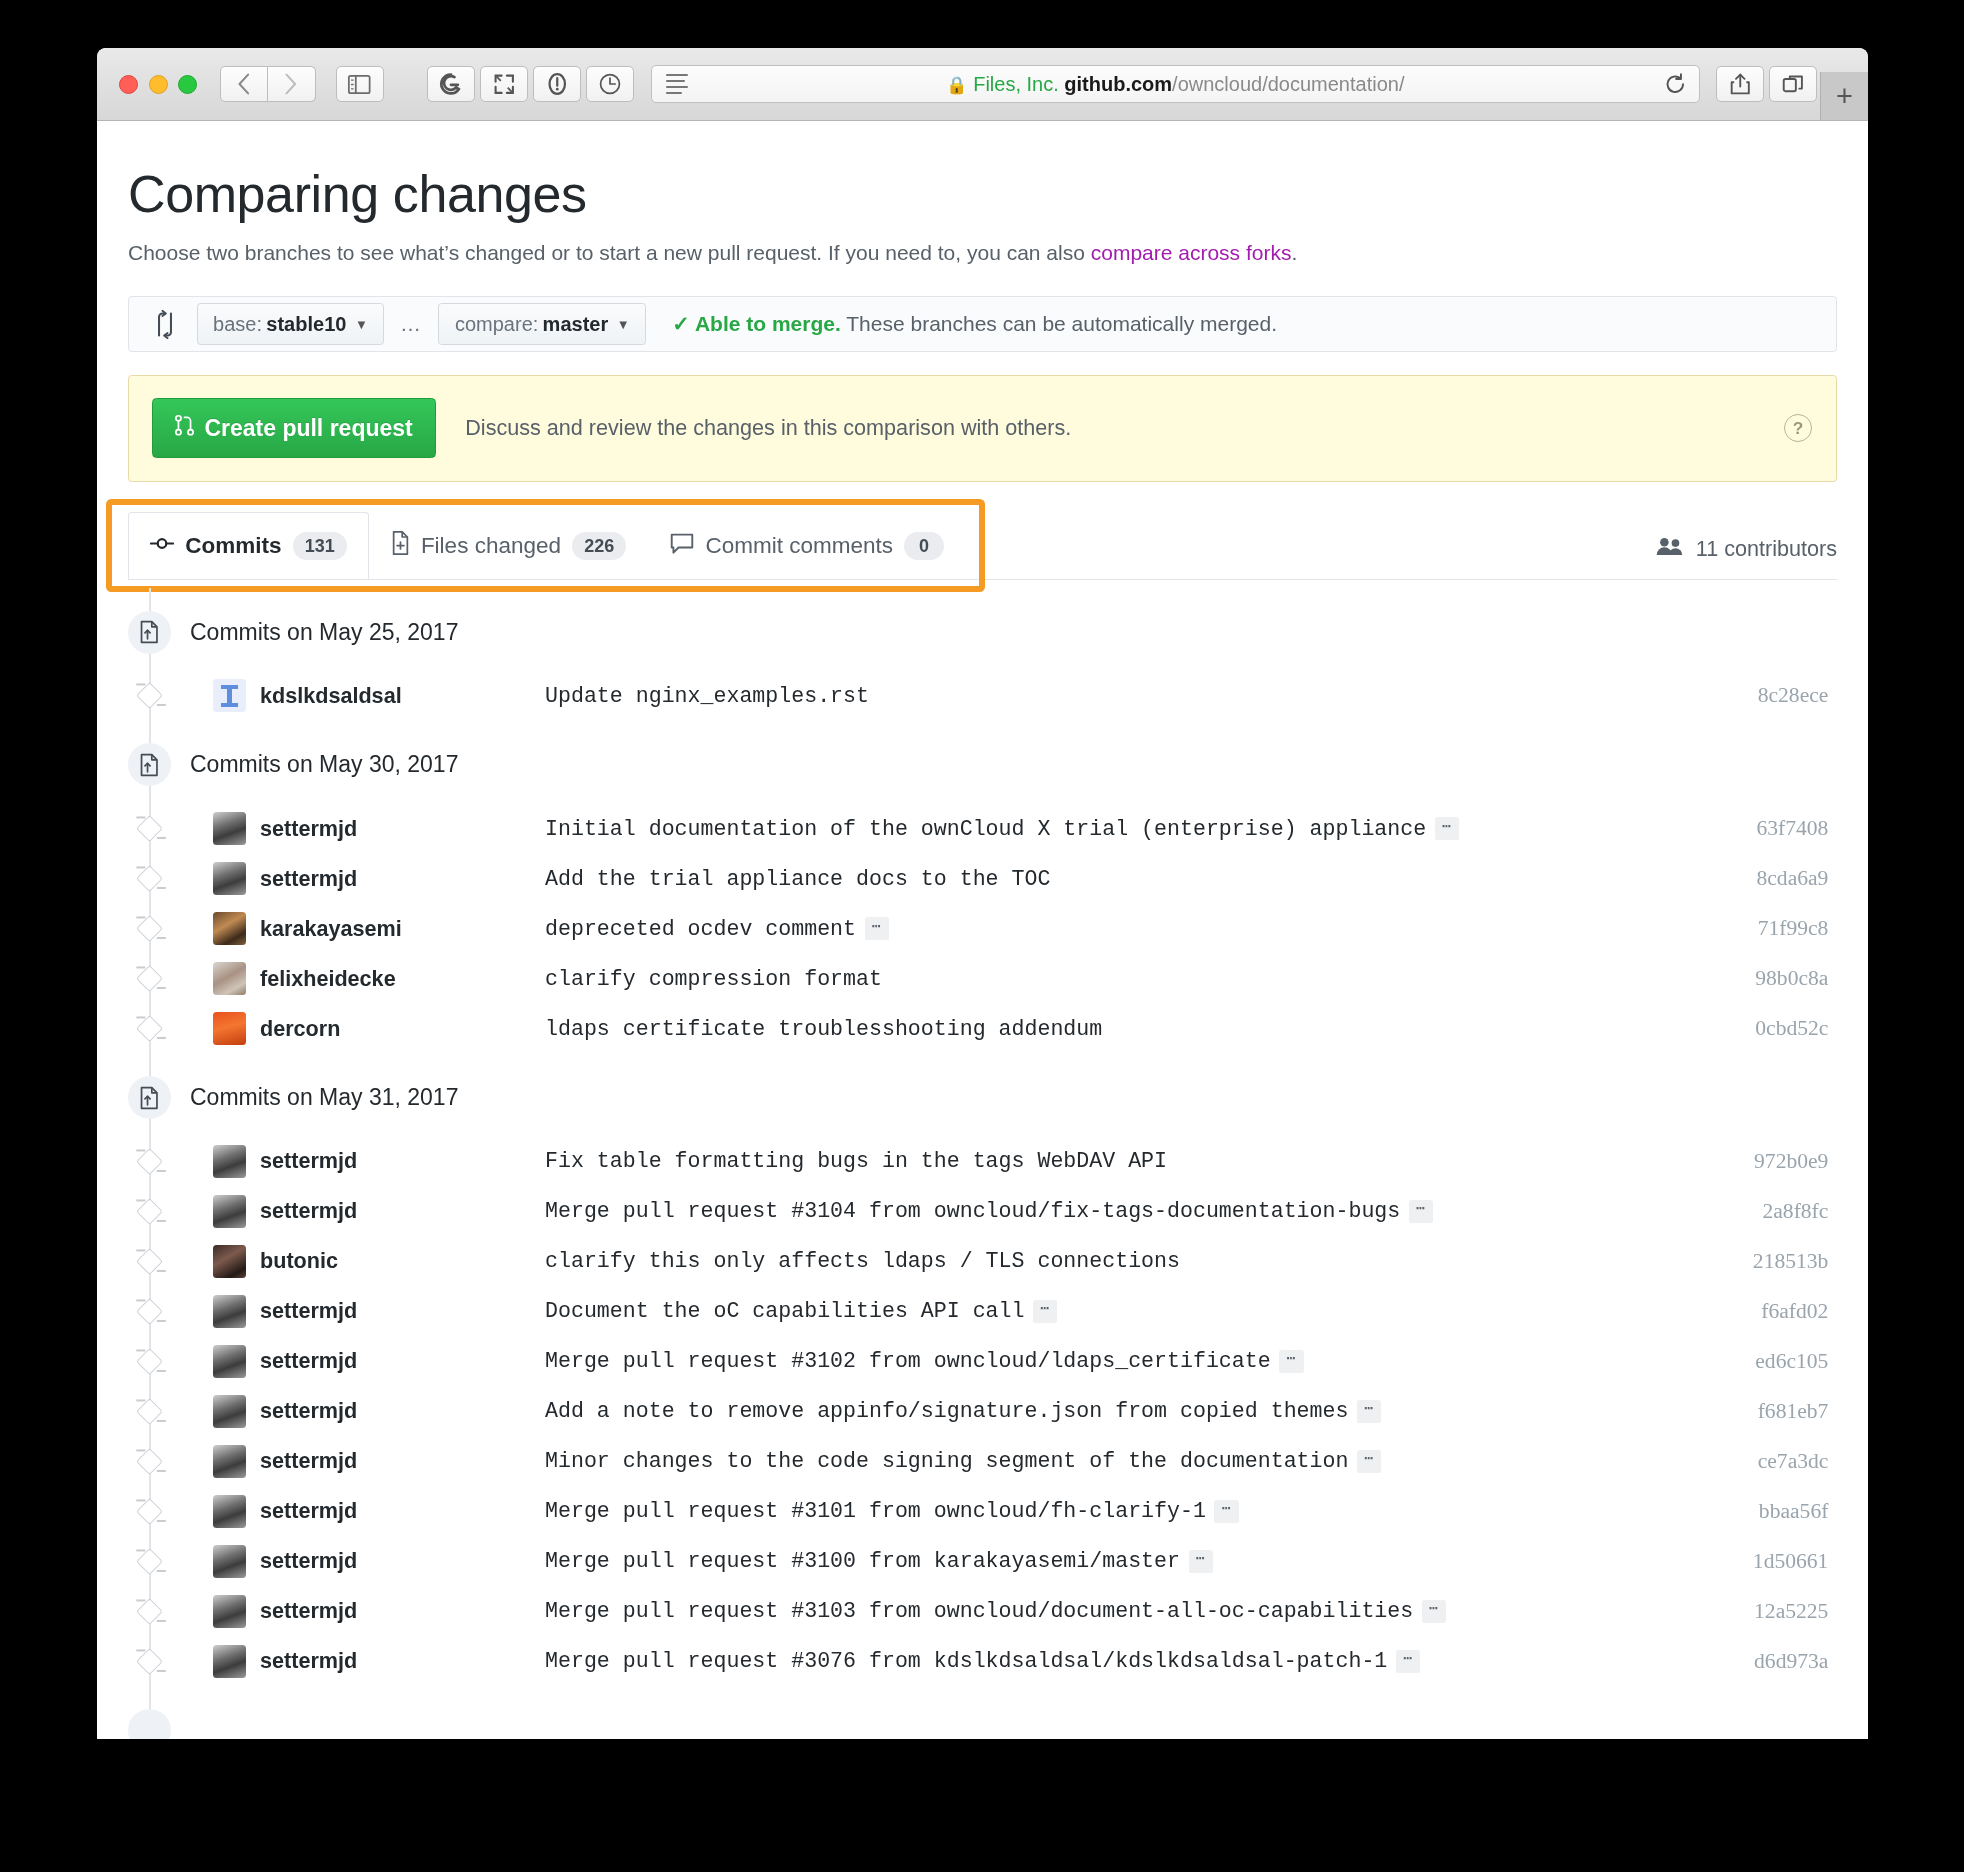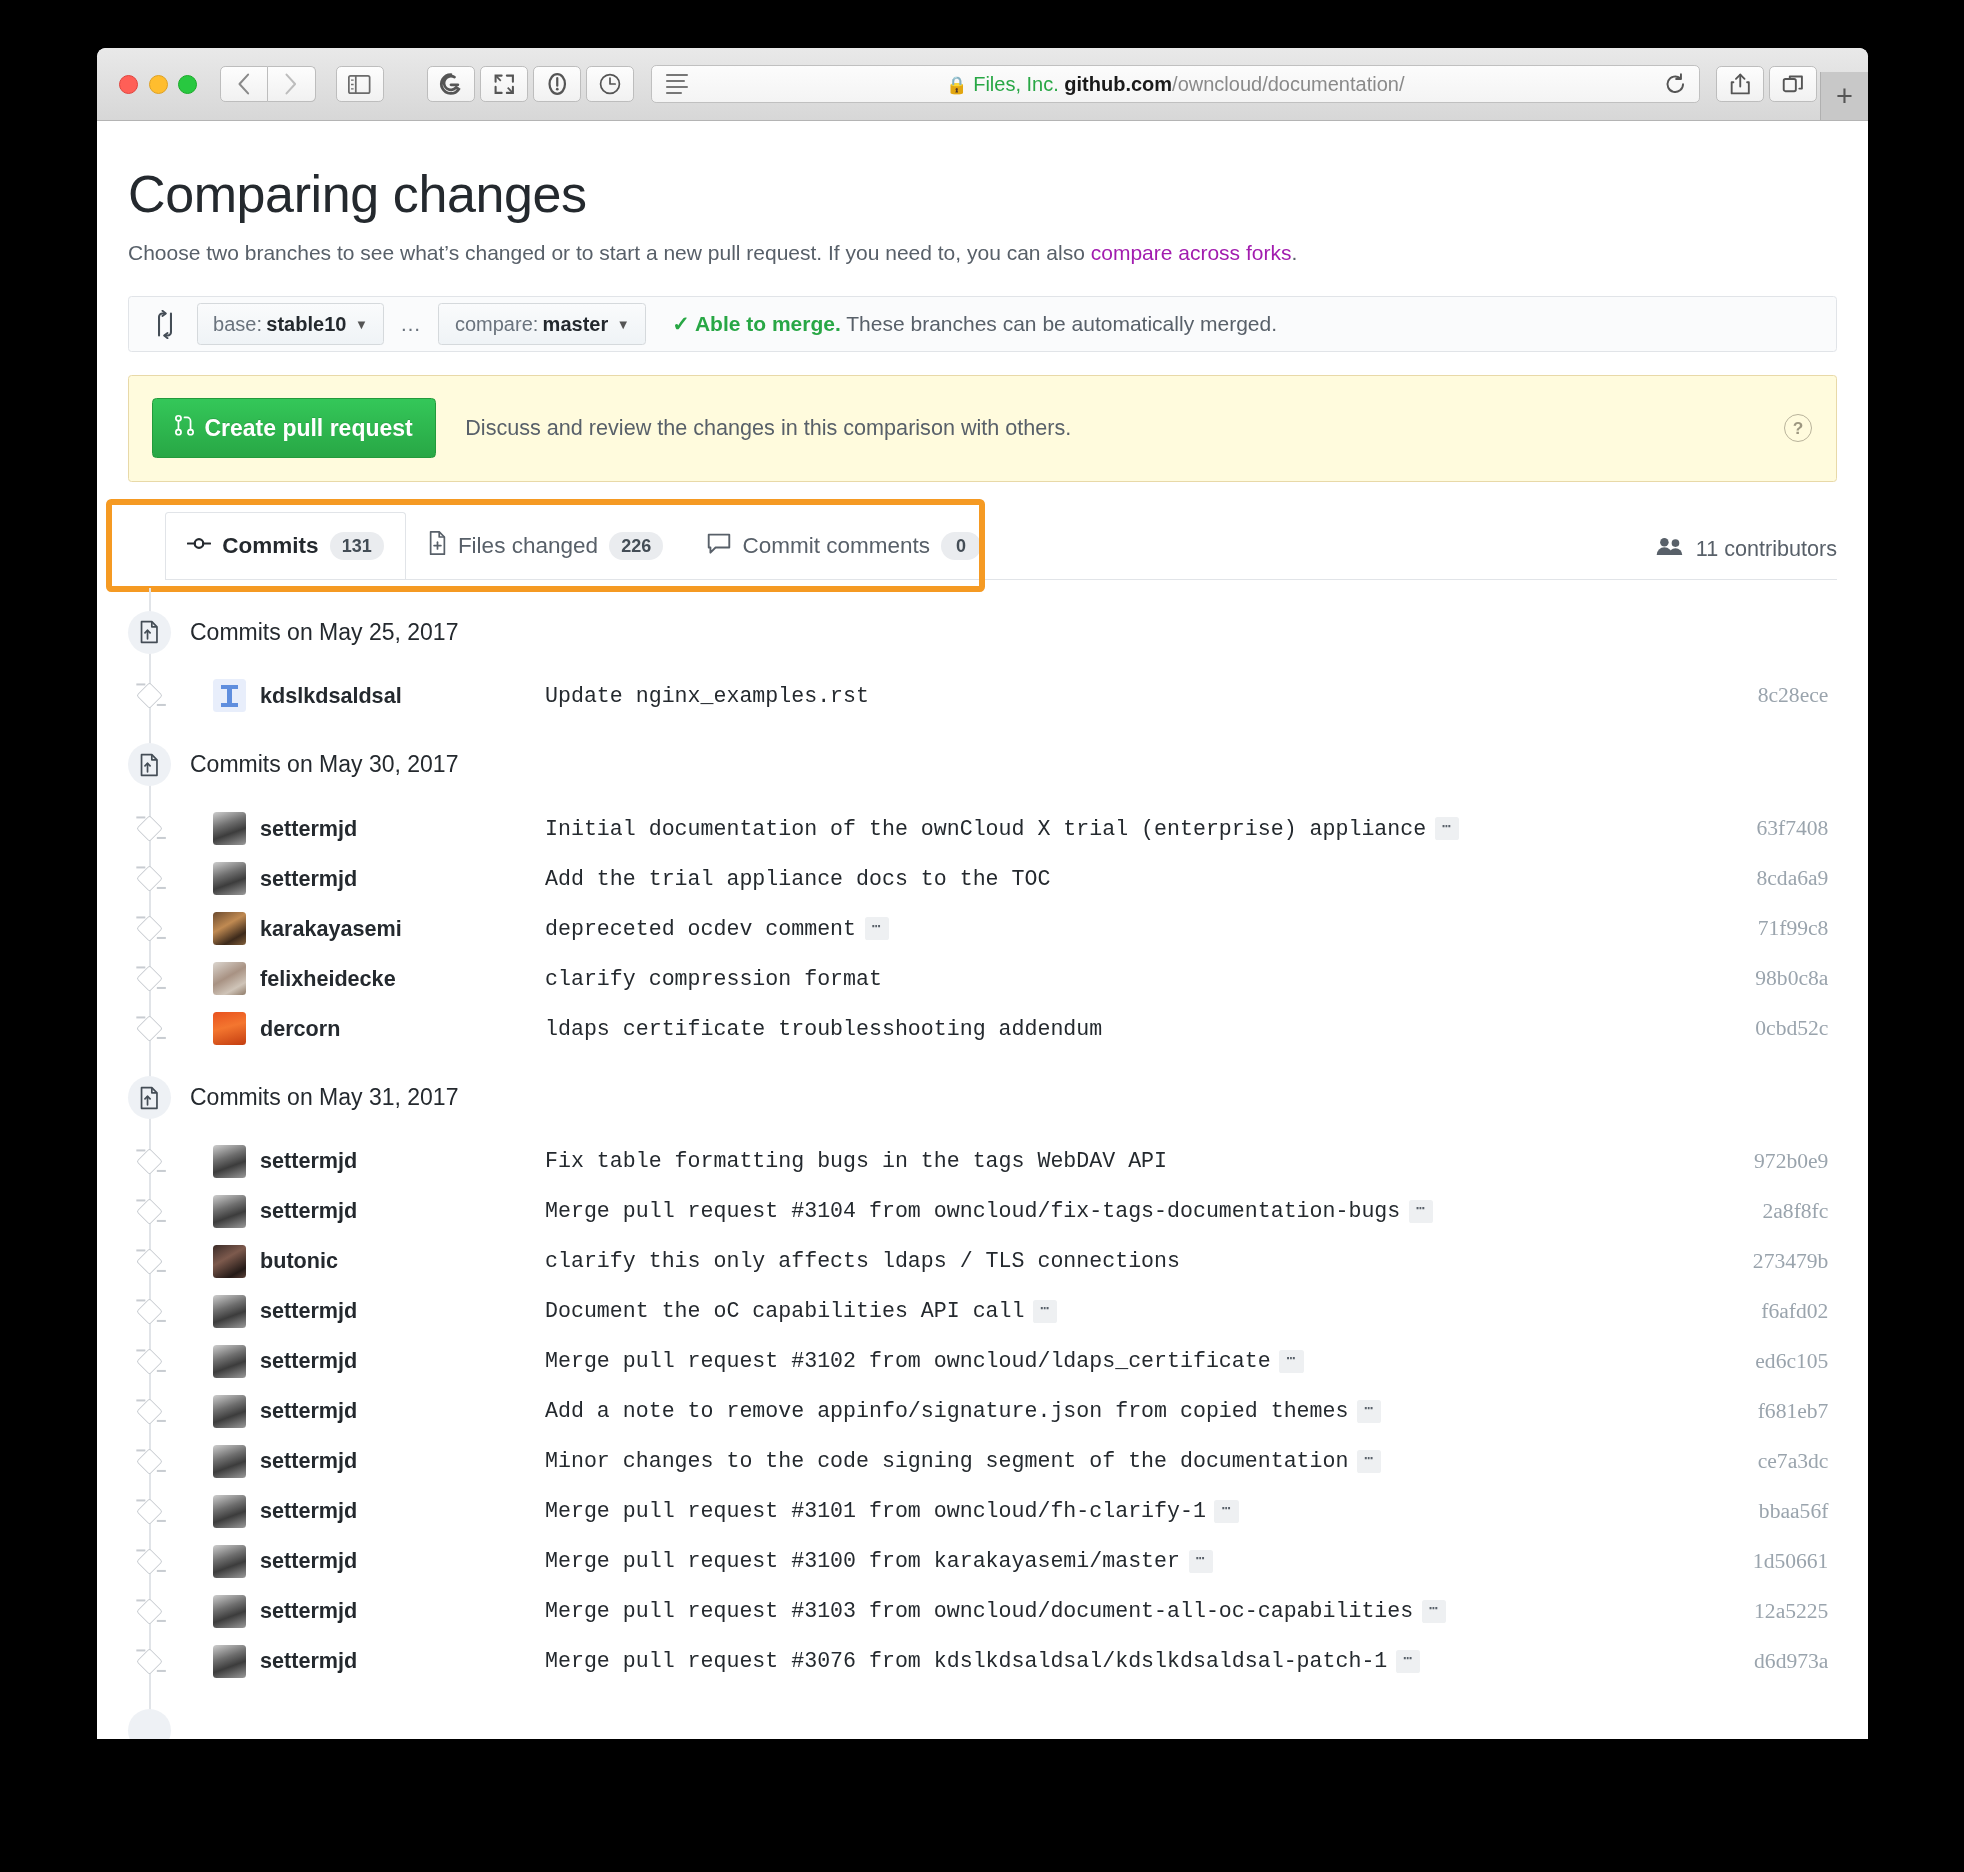--- a/index.html
+++ b/index.html
@@ -193,21 +193,20 @@
     width: 879px; height: 93px;
     border: 6px solid #f59a23;
     border-radius: 5.2px;
     pointer-events: none;
   }
   #tabs-row {
     display: flex;
     align-items: flex-end;
     border-bottom: 0.9px solid #e1e4e8;
     height: 69px;
-    margin-left: 37px;
   }
   .tab {
     display: flex; align-items: center; gap: 11.2px;
     padding: 0 21px;
     height: 67px;
     font-size: 22.5px;
     color: #586069;
     border: 0.9px solid transparent;
     border-bottom: none;
     border-radius: 3.5px 3.5px 0 0;
@@ -698,21 +697,21 @@
             </div>
             <div class="commit-row">
               <span class="node">
                 <span class="node-dot"></span>
               </span>
               <span class="avatar av-butonic"></span>
               <span class="author">butonic</span>
               <span class="message">
                 <span>clarify this only affects ldaps / TLS connections</span>
               </span>
-              <span class="sha">273479b</span>
+              <span class="sha">218513b</span>
             </div>
             <div class="commit-row">
               <span class="node">
                 <span class="node-dot"></span>
               </span>
               <span class="avatar av-settermjd"></span>
               <span class="author">settermjd</span>
               <span class="message">
                 <span>Document the oC capabilities API call</span>
                 <span class="ellipsis-btn">⋯</span>

